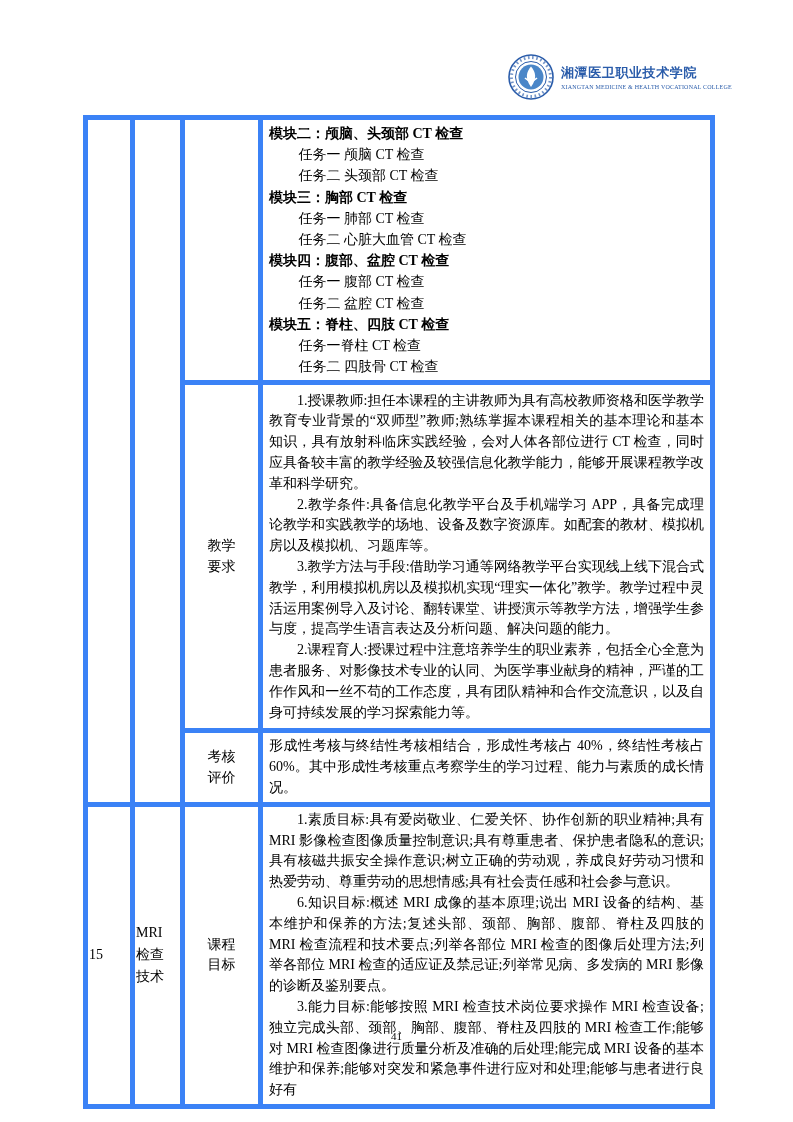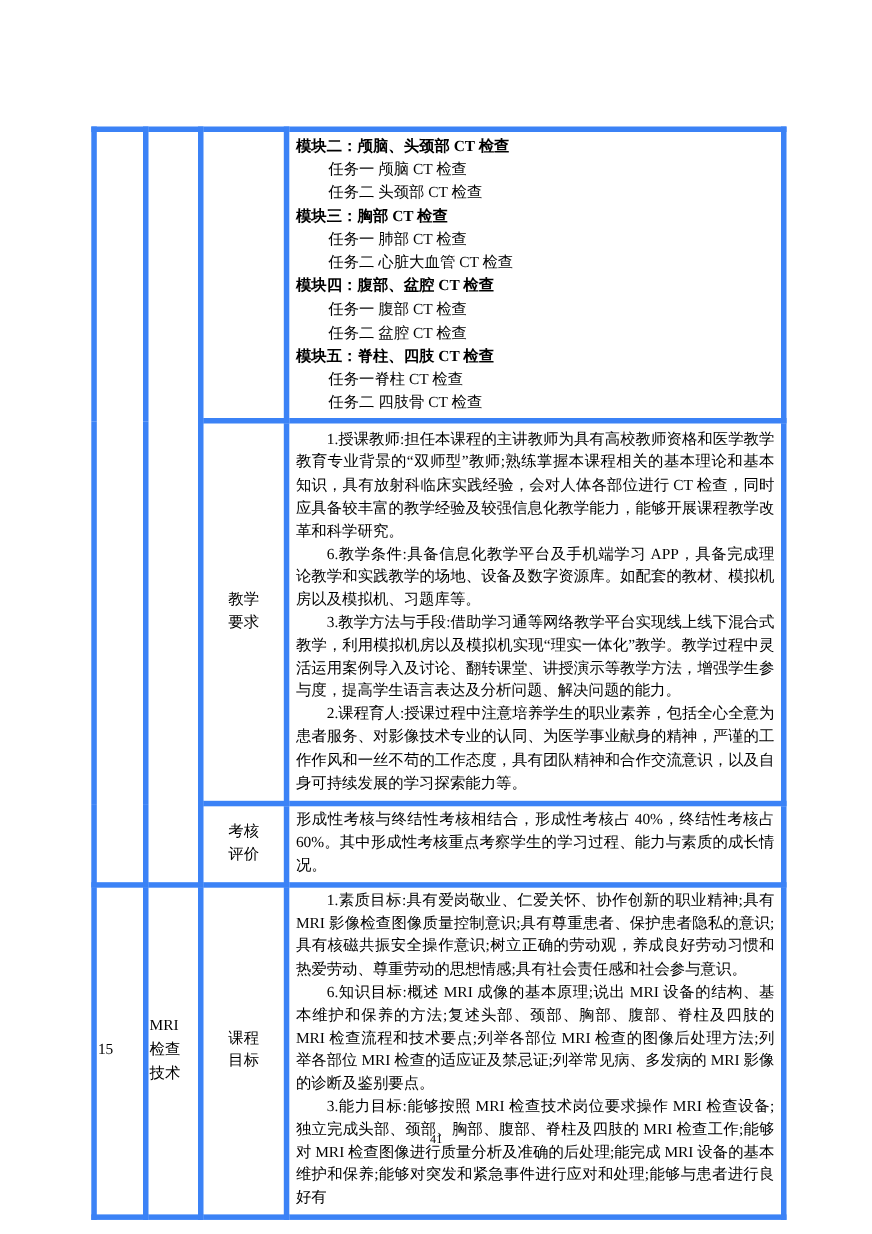--- a/index.html
+++ b/index.html
@@ -31,20 +31,34 @@
   .course-name-cell div{line-height:22px;text-align:left;}
   .r1{height:256px;} .r2{height:339px;} .r3{height:42px;} .r4{height:270px;}
 
   .page-number{position:absolute;top:1030px;left:0;width:793px;text-align:center;font-size:11px;}
 </style>
 </head>
 <body>
 
 <div class="page">
 
+  <div class="header-logo">
+    <svg width="46" height="46" viewBox="0 0 46 46">
+      <circle cx="23" cy="23" r="22" fill="#ffffff" stroke="#2a5caa" stroke-width="1.6"></circle>
+      <circle cx="23" cy="23" r="19.5" fill="none" stroke="#2a5caa" stroke-width="3" stroke-dasharray="1.6 2.6" opacity="0.65"></circle>
+      <circle cx="23" cy="23" r="15.5" fill="#ffffff" stroke="#2a5caa" stroke-width="1"></circle>
+      <circle cx="23" cy="23" r="12.5" fill="#4a86c8"></circle>
+      <path d="M23 12.5 C18.5 18 16.5 24 23 33 C29.5 24 27.5 18 23 12.5 Z" fill="#ffffff"></path>
+      <path d="M17 24 C20 27.5 26 27.5 29 24" fill="none" stroke="#ffffff" stroke-width="1.4"></path>
+    </svg>
+    <div class="logo-text">
+      <div class="logo-cn">湘潭医卫职业技术学院</div>
+      <div class="logo-en">XIANGTAN MEDICINE &amp; HEALTH VOCATIONAL COLLEGE</div>
+    </div>
+  </div>
 
   <table class="course-table">
     <colgroup>
       <col style="width:47px">
         <col style="width:50px">
         <col style="width:78px">
         <col style="width:452px">
     </colgroup>
     <tbody>
 
@@ -68,21 +82,21 @@
         </td>
       </tr>
 
       <tr>
         <td class="label-cell r2">
           <div>教学</div>
           <div>要求</div>
         </td>
         <td class="content-cell">
           <p class="para">1.授课教师:担任本课程的主讲教师为具有高校教师资格和医学教学教育专业背景的“双师型”教师;熟练掌握本课程相关的基本理论和基本知识，具有放射科临床实践经验，会对人体各部位进行 CT 检查，同时应具备较丰富的教学经验及较强信息化教学能力，能够开展课程教学改革和科学研究。</p>
-          <p class="para">6.教学条件:具备信息化教学平台及手机端学习 APP，具备完成理论教学和实践教学的场地、设备及数字资源库。如配套的教材、模拟机房以及模拟机、习题库等。</p>
+          <p class="para">2.教学条件:具备信息化教学平台及手机端学习 APP，具备完成理论教学和实践教学的场地、设备及数字资源库。如配套的教材、模拟机房以及模拟机、习题库等。</p>
           <p class="para">3.教学方法与手段:借助学习通等网络教学平台实现线上线下混合式教学，利用模拟机房以及模拟机实现“理实一体化”教学。教学过程中灵活运用案例导入及讨论、翻转课堂、讲授演示等教学方法，增强学生参与度，提高学生语言表达及分析问题、解决问题的能力。</p>
           <p class="para">2.课程育人:授课过程中注意培养学生的职业素养，包括全心全意为患者服务、对影像技术专业的认同、为医学事业献身的精神，严谨的工作作风和一丝不苟的工作态度，具有团队精神和合作交流意识，以及自身可持续发展的学习探索能力等。</p>
         </td>
       </tr>
 
       <tr>
         <td class="label-cell r3">
           <div>考核</div>
           <div>评价</div>
         </td>

